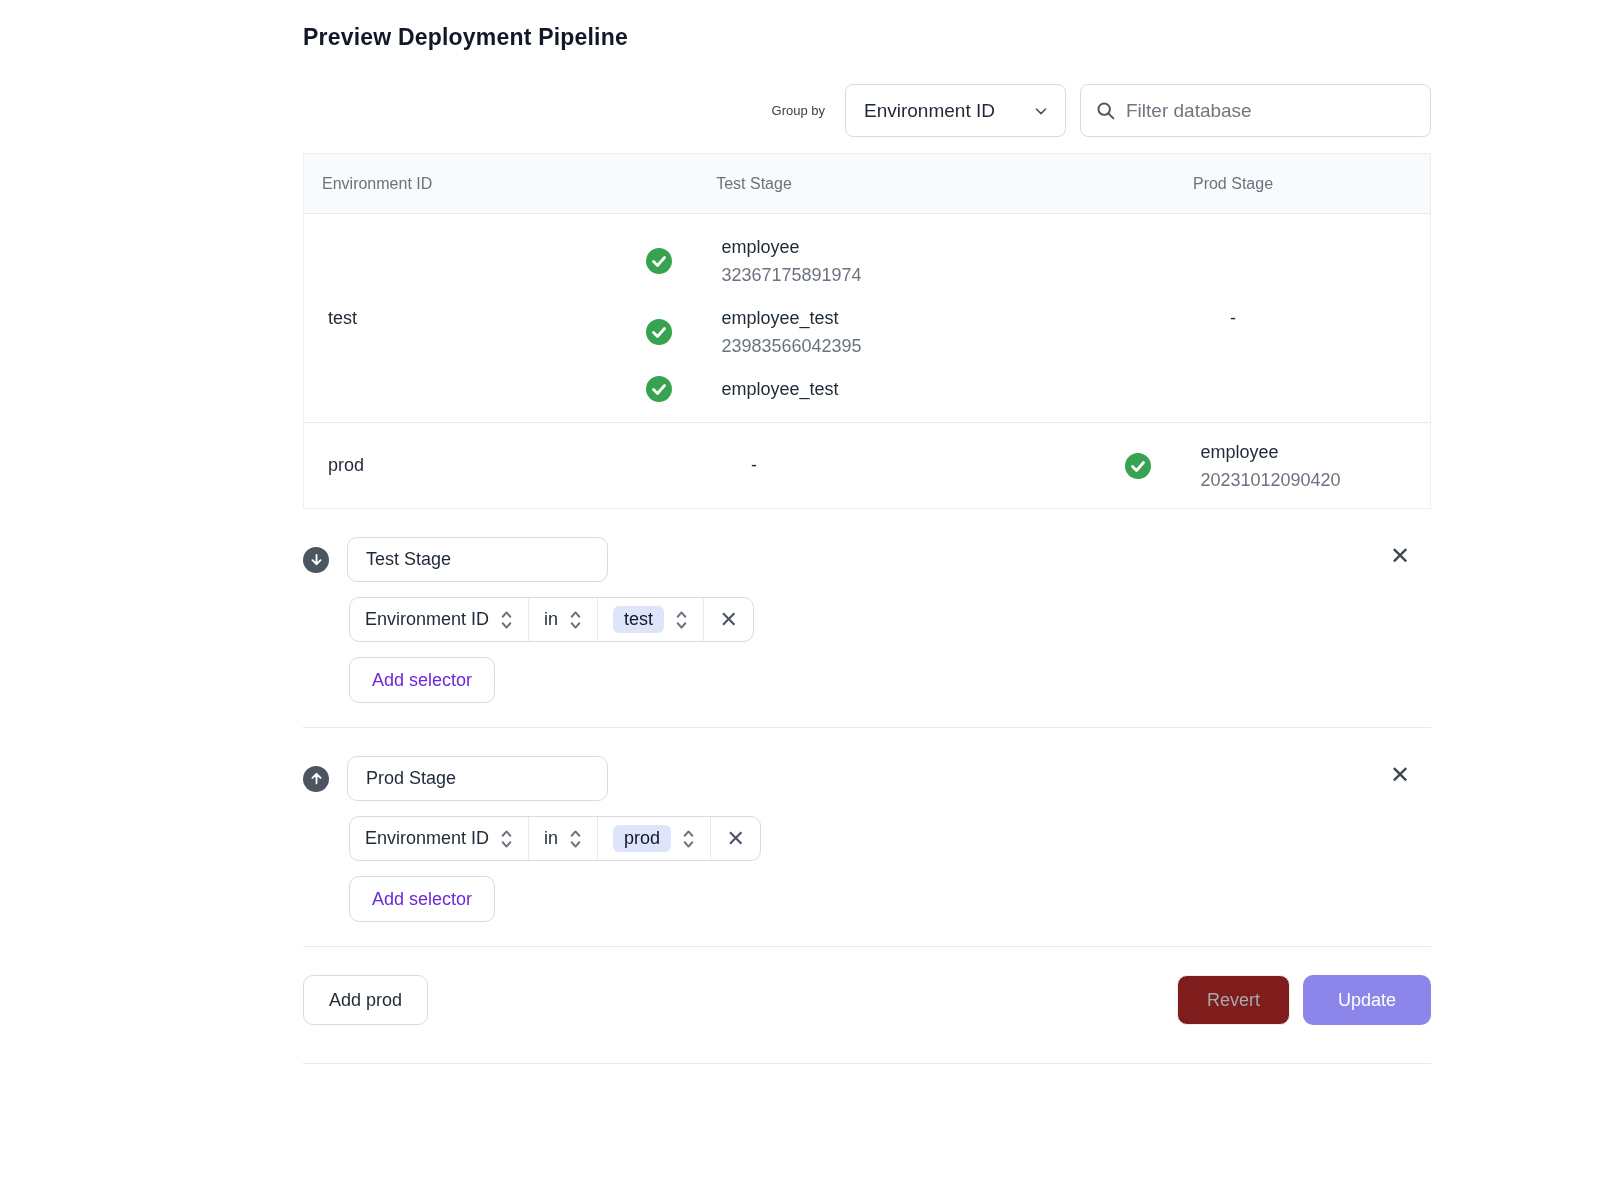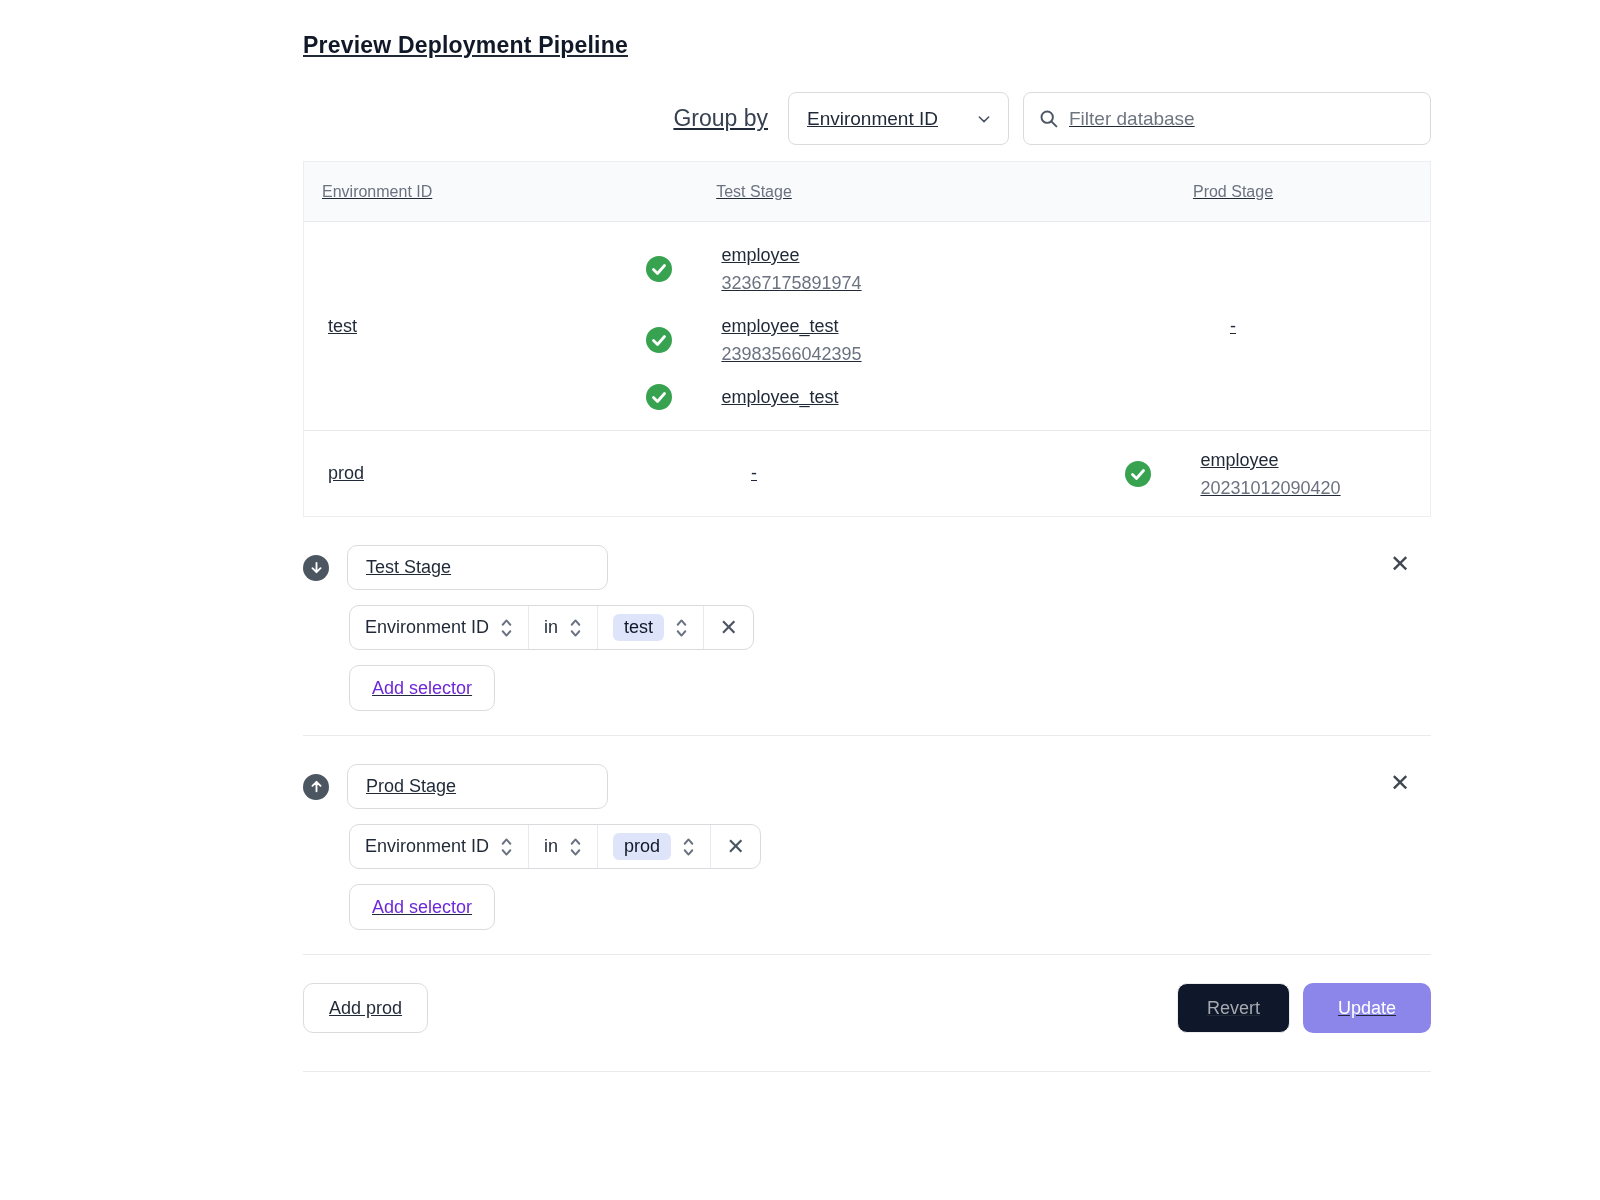--- a/index.html
+++ b/index.html
@@ -1,28 +1,28 @@
 <!DOCTYPE html>
 <html><head>
 <meta charset="utf-8">
 <style>
   * { box-sizing: border-box; margin: 0; padding: 0; }
   html,body { width:1600px; height:1200px; background:#ffffff;
     font-family:"Liberation Sans", sans-serif; color:#1f2937; }
-  .container { position:absolute; left:303px; top:8px; width:1128px;text-decoration:underline; }
+  .container { position:absolute; left:303px; top:0; width:1128px; }
 
   .page-title { margin-top:24px; font-size:23px; font-weight:700; color:#111827; letter-spacing:.2px; }
 
   
   .controls { margin-top:33px; height:53px; display:flex; justify-content:flex-end; align-items:center; }
-  .groupby-label { font-size:23px; color:#374151; margin-right:20px; }
+  .groupby-label { font-size:13px; color:#374151; margin-right:20px; }
   .groupby-select { width:221px; height:53px; border:1px solid #d9dbdf; border-radius:8px;
     display:flex; align-items:center; justify-content:space-between; padding:0 16px 0 18px;
     font-size:19px; color:#1f2937; background:#fff; cursor:pointer; margin-right:14px; }
-  .search-box { width:408px; height:53px; border:1px solid #d9dbdf; border-radius:8px;
+  .search-box { width:351px; height:53px; border:1px solid #d9dbdf; border-radius:8px;
     display:flex; align-items:center; padding:0 14px; background:#fff; }
   .search-box input { border:none; outline:none; font-size:19px; flex:1; margin-left:10px;
     font-family:"Liberation Sans", sans-serif; color:#1f2937; }
   .search-box input::placeholder { color:#6f7680; }
 
   
   .table { margin-top:16px; border:1px solid #edeef1; }
   .t-head { display:grid; grid-template-columns:170px 560px 398px; height:59px; background:#f9fafb;
     align-items:center; font-size:16px; color:#6b7280; font-weight:500; }
   .t-head .c1 { padding-left:18px; }
@@ -62,21 +62,21 @@
   .add-selector { display:block; margin:15px 0 0 46px; height:46px; padding:0 22px;
     border:1px solid #d9dbdf; border-radius:10px; background:#fff; font-size:18px; color:#6d28d9;
     cursor:pointer; font-family:"Liberation Sans", sans-serif; }
 
   
   .footer { margin-top:28px; display:flex; align-items:center; }
   .btn { height:50px; border-radius:10px; font-size:18px; cursor:pointer;
     font-family:"Liberation Sans", sans-serif; }
   .btn-add-stage { padding:0 25px; background:#fff; border:1px solid #d9dbdf; color:#1f2937; }
   .spacer { flex:1; }
-  .btn-revert { padding:0 29px; background:#0f172a; border:1px solid #ededf0; color:#a6a9b0; margin-right:13px; }
+  .btn-revert { padding:0 29px; background:#7f1d1d; border:1px solid #ededf0; color:#a6a9b0; margin-right:13px; }
   .btn-update { padding:0 35px; background:#8c86ea; border:none; color:#ffffff; font-weight:500; }
 
   .bottom-rule { margin-top:38px; border-top:1px solid #e9eaec; height:0; }
 </style>
 </head>
 <body>
 
 <div class="container">
 
   <div class="page-title">Preview Deployment Pipeline</div>

